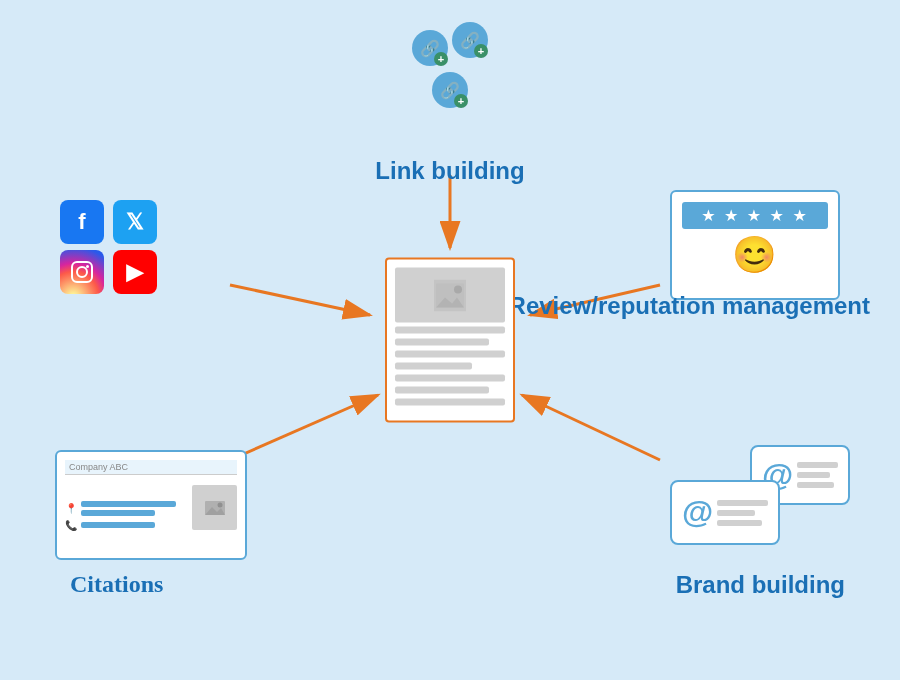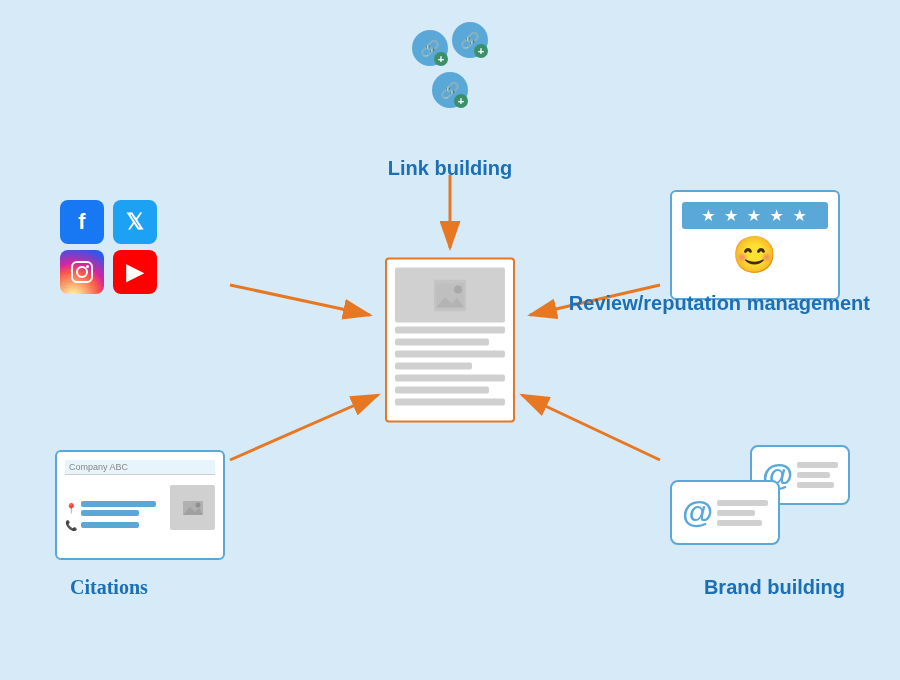--- a/index.html
+++ b/index.html
@@ -78,21 +78,21 @@
       height: 680px;
       pointer-events: none;
     }
 
     
     .label {
       position: absolute;
       text-align: center;
       font-weight: bold;
       color: #1a6fb5;
-      font-size: 20px;
+      font-size: 24px;
       line-height: 1.3;
     }
 
     
     .label-link-building {
       top: 155px;
       left: 50%;
       transform: translateX(-50%);
       white-space: nowrap;
     }
@@ -227,21 +227,21 @@
     .review-smiley {
       font-size: 36px;
       text-align: center;
       line-height: 1;
     }
 
     
     .icon-citations {
       bottom: 120px;
       left: 55px;
-      width: 170px;
+      width: 192px;
       height: 110px;
       background: white;
       border: 2px solid #5aa8d8;
       border-radius: 6px;
       padding: 8px;
       display: flex;
       flex-direction: column;
       gap: 4px;
     }
 

